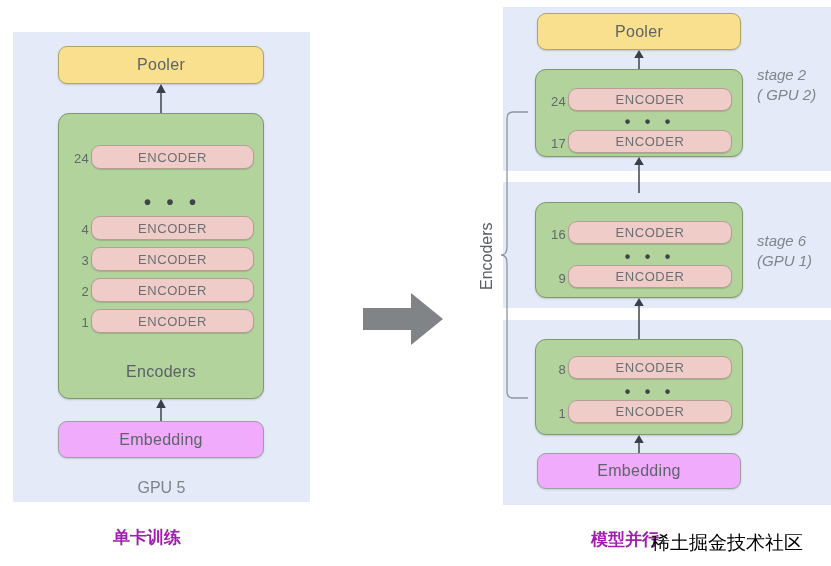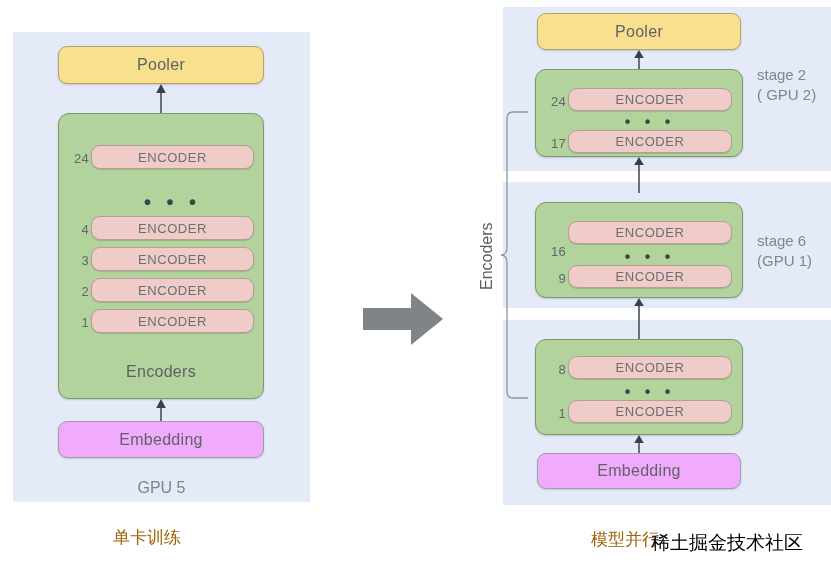--- a/index.html
+++ b/index.html
@@ -81,20 +81,21 @@
     text-align: center;
     font-size: 16px;
     color: #7d848a;
   }
   .stage-label {
     position: absolute;
     font-size: 15px;
     color: #7f868c;
     line-height: 20px;
     white-space: nowrap;
+    font-style: italic;
   }
   .dots {
     position: absolute;
     text-align: center;
     font-size: 20px;
     letter-spacing: 5px;
     color: #3f4447;
     line-height: 1;
     font-weight: bold;
   }
@@ -116,22 +117,22 @@
     color: #585e63;
     transform: rotate(-90deg);
     transform-origin: left top;
     white-space: nowrap;
   }
 
   
   .caption {
     position: absolute;
     font-size: 17px;
-    color: #a16207;
-    font-weight: normal;
+    color: #a21caf;
+    font-weight: bold;
     white-space: nowrap;
     font-family: "DejaVu Sans", sans-serif;
   }
   .watermark {
     position: absolute;
     font-size: 19px;
     color: #000000;
     white-space: nowrap;
     font-family: "DejaVu Sans", sans-serif;
   }
@@ -230,21 +231,21 @@
     <div>stage 2</div>
     <div>( GPU 2)</div>
   </div>
 
   <svg class="arrow" style="left:632px; top:157px;" width="14" height="36" viewBox="0 0 14 36">
     <line x1="7" y1="36" x2="7" y2="6" stroke="#4a5056" stroke-width="1.6"></line>
     <polygon points="7,0 2.2,8 11.8,8" fill="#38404a"></polygon>
   </svg>
 
   <div class="box box-encoders" style="left:535px; top:202px; width:208px; height:96px;">
-    <div class="enc-num" style="left:4px; top:24px; width:26px;margin-top:17px;">16</div>
+    <div class="enc-num" style="left:4px; top:24px; width:26px;">16</div>
     <div class="box box-encoder" style="left:32px; top:18px; width:164px; height:23px;">
       <span>ENCODER</span>
     </div>
     <div class="dots" style="left:32px; top:46px; width:164px; font-size:16px;">• • •</div>
     <div class="enc-num" style="left:4px; top:68px; width:26px;">9</div>
     <div class="box box-encoder" style="left:32px; top:62px; width:164px; height:23px;">
       <span>ENCODER</span>
     </div>
   </div>
 

